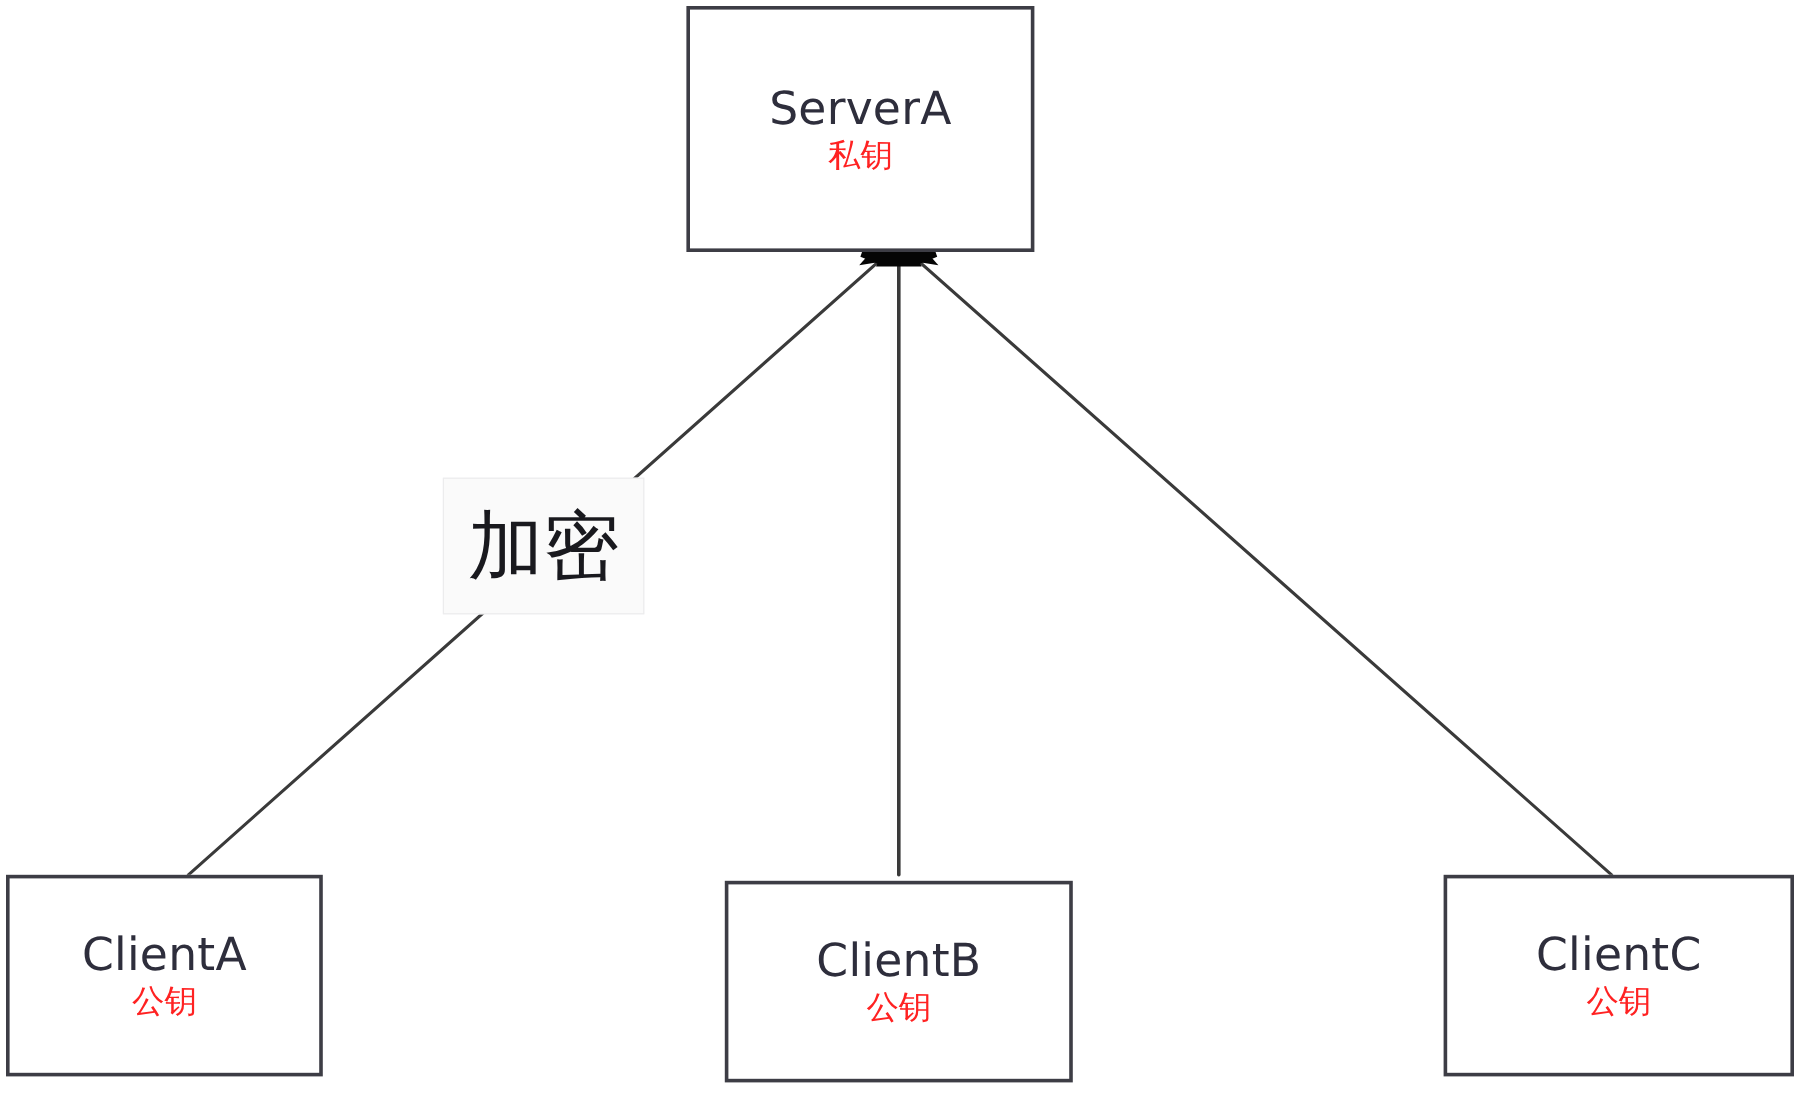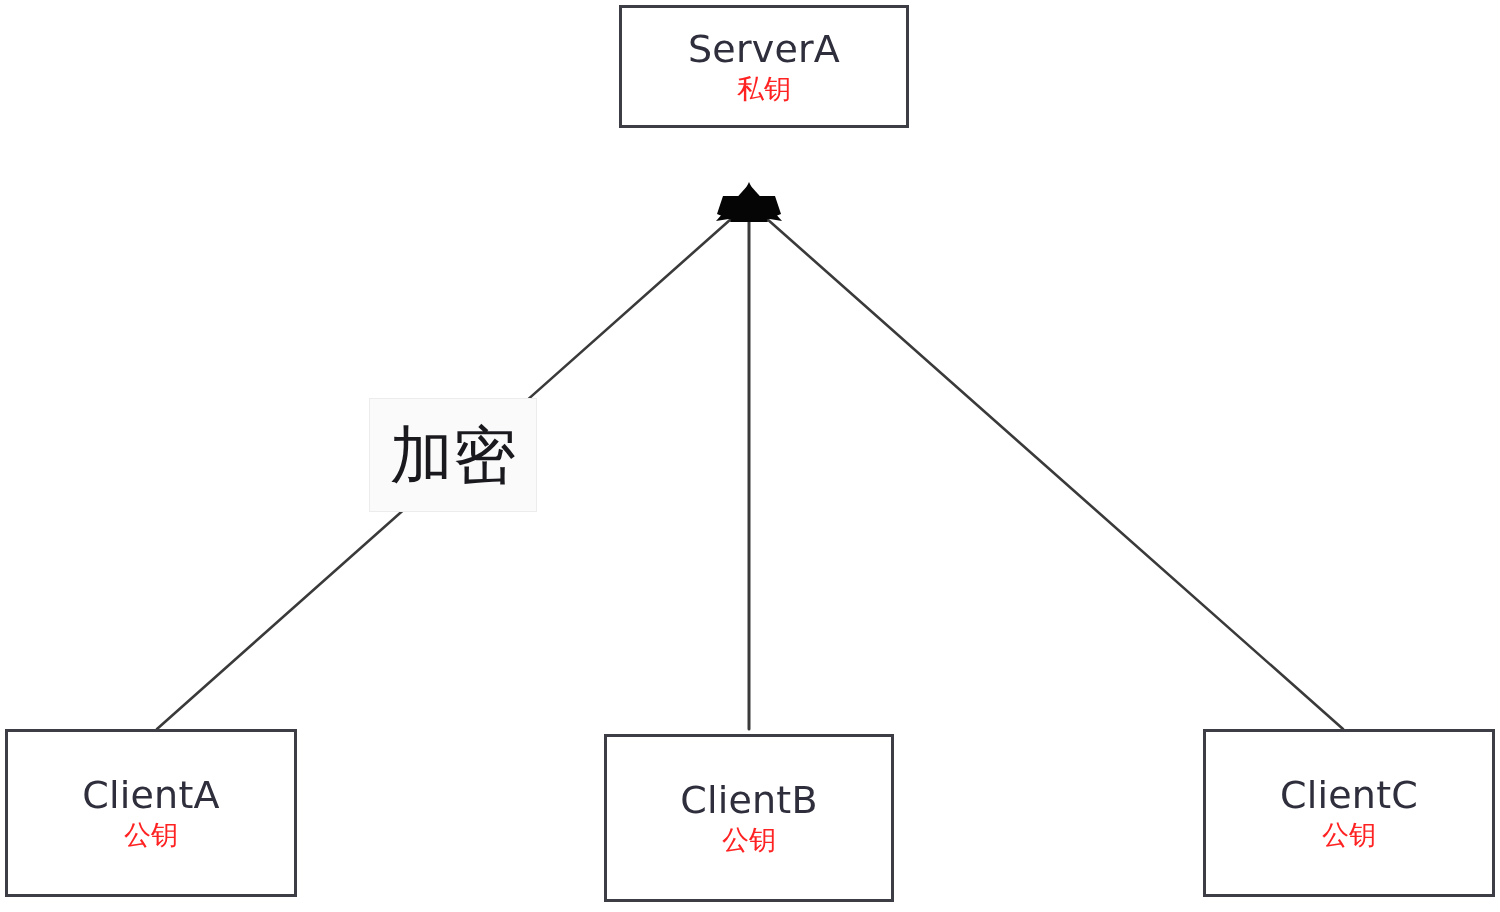--- a/index.html
+++ b/index.html
@@ -45,29 +45,29 @@
     white-space: nowrap;
   }
   .node-key {
     font-size: 27px;
     line-height: 1.12;
     color: #ff2222;
     white-space: nowrap;
     margin-top: 4px;
   }
   #node-server-a {
-    left: 619px;
+    left: 572px;
     top: 5px;
     width: 290px;
-    height: 123px;
+    height: 205px;
   }
   #node-client-a {
     left: 5px;
     top: 729px;
-    width: 292px;
+    width: 264px;
     height: 168px;
   }
   #node-client-b {
     left: 604px;
     top: 734px;
     width: 290px;
     height: 168px;
   }
   #node-client-c {
     left: 1203px;

